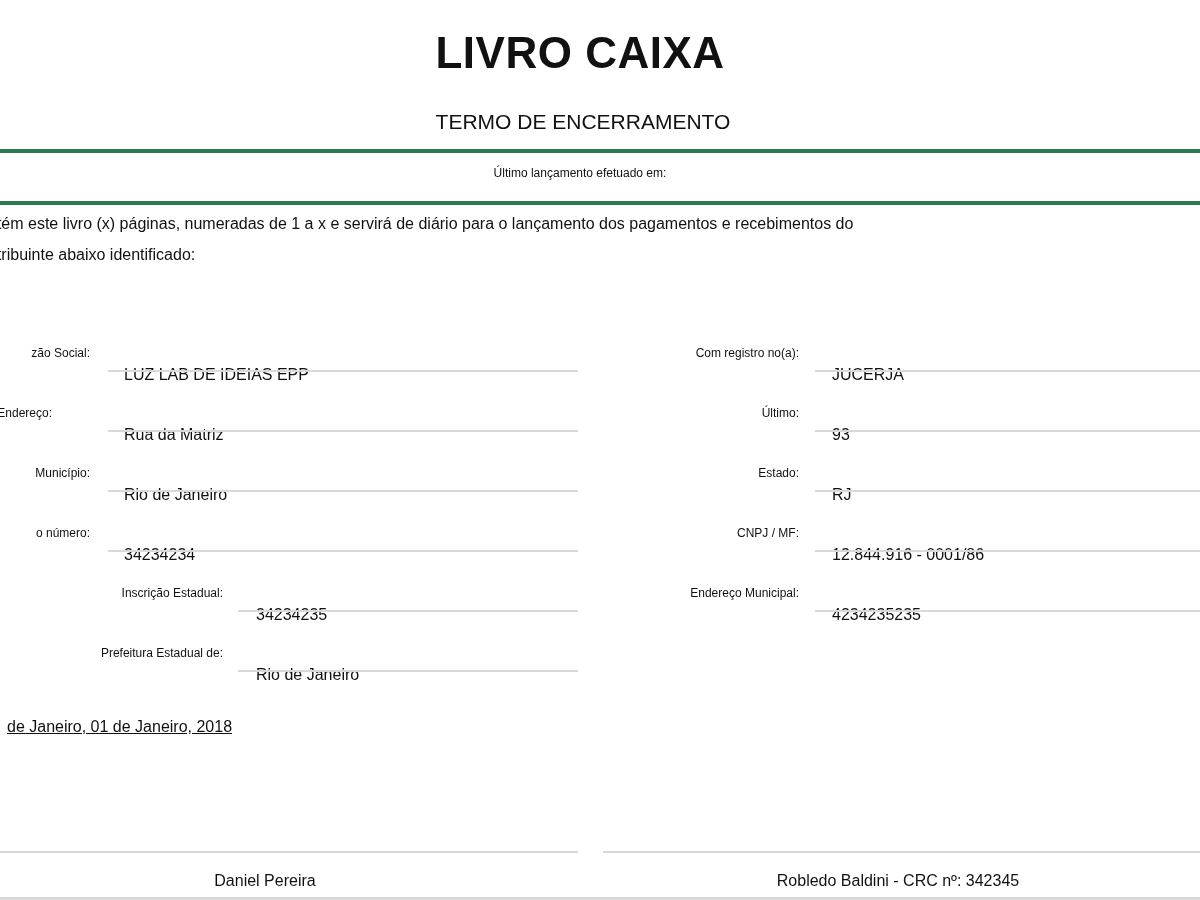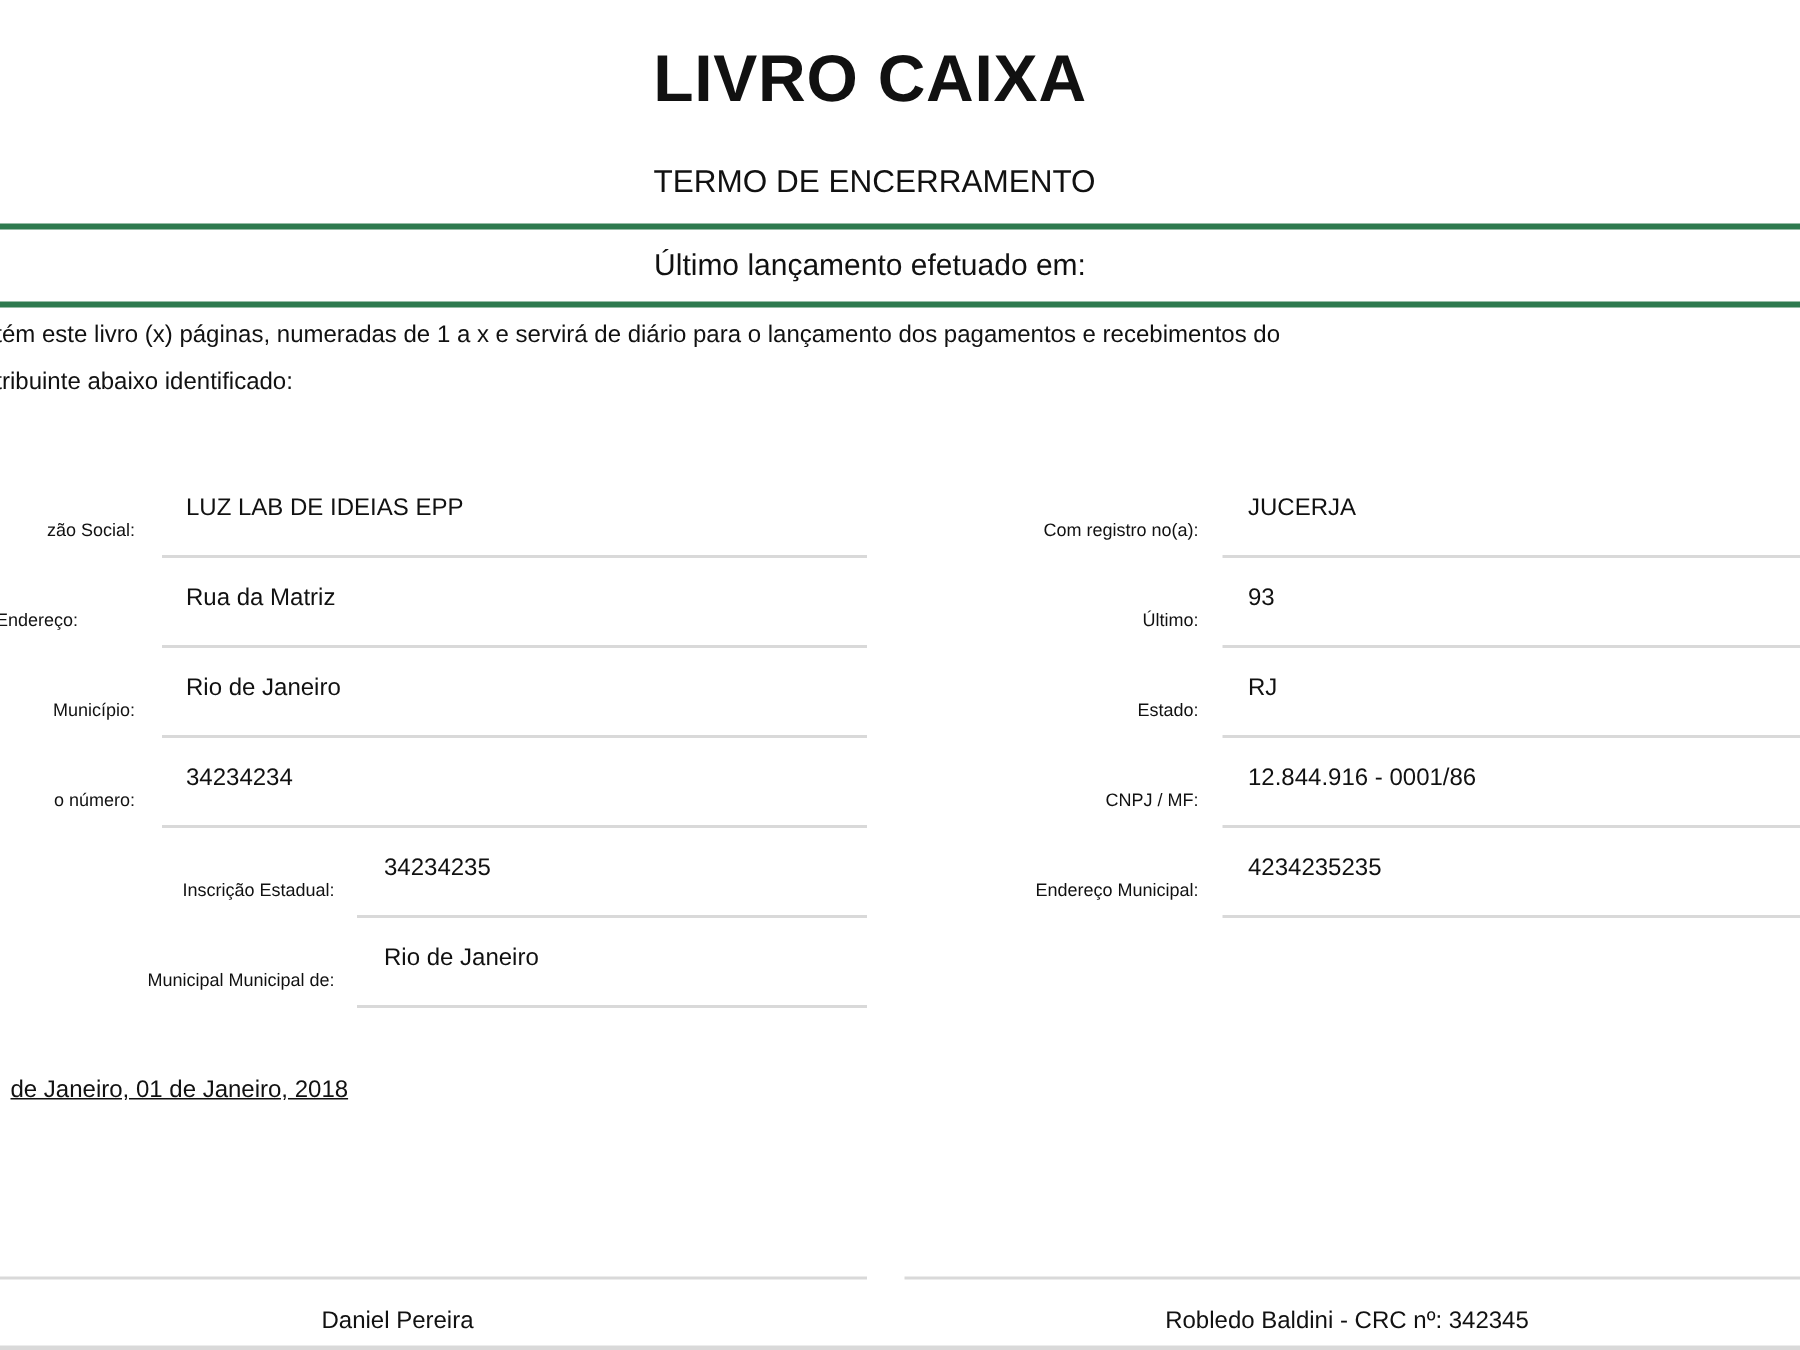--- a/index.html
+++ b/index.html
@@ -4,24 +4,24 @@
 <style>
   html, body { margin:0; padding:0; background:#ffffff; }
   body {
     width:1200px; height:900px; position:relative; overflow:hidden;
     font-family:"Liberation Sans", "DejaVu Sans", sans-serif; color:#111;
   }
   .abs { position:absolute; white-space:nowrap; }
   .title { left:0; width:1160px; top:28px; text-align:center; font-size:44px; font-weight:bold; letter-spacing:0.5px; }
   .subtitle { left:0; width:1166px; top:110px; text-align:center; font-size:21px; }
   .green-rule { left:0; width:1200px; height:4px; background:#2e7a4f; }
-  .last-entry { left:0; width:1160px; top:166px; text-align:center; font-size:20px; }
+  .last-entry { left:0; width:1160px; top:166px; text-align:center; font-size:12px; }
   .body-text { left:-12px; font-size:16px; line-height:31px; }
   .label { font-size:12px; text-align:center; }
-  .value { font-size:16px; }
+  .value { font-size:16px;margin-top:36px; }
   .uline { height:2px; background:#d9d9d9; }
   .sig { font-size:16px; text-align:center; }
 </style>
 </head>
 <body>
 
 <div>
 
   <div class="abs title">LIVRO CAIXA</div>
   <div class="abs subtitle">TERMO DE ENCERRAMENTO</div>
@@ -48,21 +48,21 @@
     <div class="abs uline" style="left:108px; width:470px; top:490px;"></div>
 
     <div class="abs label" style="right:1110px; top:526px;">o número:</div>
     <div class="abs value" style="left:124px; top:510px;">34234234</div>
     <div class="abs uline" style="left:108px; width:470px; top:550px;"></div>
 
     <div class="abs label" style="right:977px; top:586px;">Inscrição Estadual:</div>
     <div class="abs value" style="left:256px; top:570px;">34234235</div>
     <div class="abs uline" style="left:238px; width:340px; top:610px;"></div>
 
-    <div class="abs label" style="right:977px; top:646px;">Municipal Municipal de:</div>
+    <div class="abs label" style="right:977px; top:646px;">Prefeitura Estadual de:</div>
     <div class="abs value" style="left:256px; top:630px;">Rio de Janeiro</div>
     <div class="abs uline" style="left:238px; width:340px; top:670px;"></div>
   </div>
 
   <div>
     <div class="abs label" style="right:401px; top:346px;">Com registro no(a):</div>
     <div class="abs value" style="left:832px; top:330px;">JUCERJA</div>
     <div class="abs uline" style="left:815px; width:385px; top:370px;"></div>
 
     <div class="abs label" style="right:401px; top:406px;">Último:</div>

